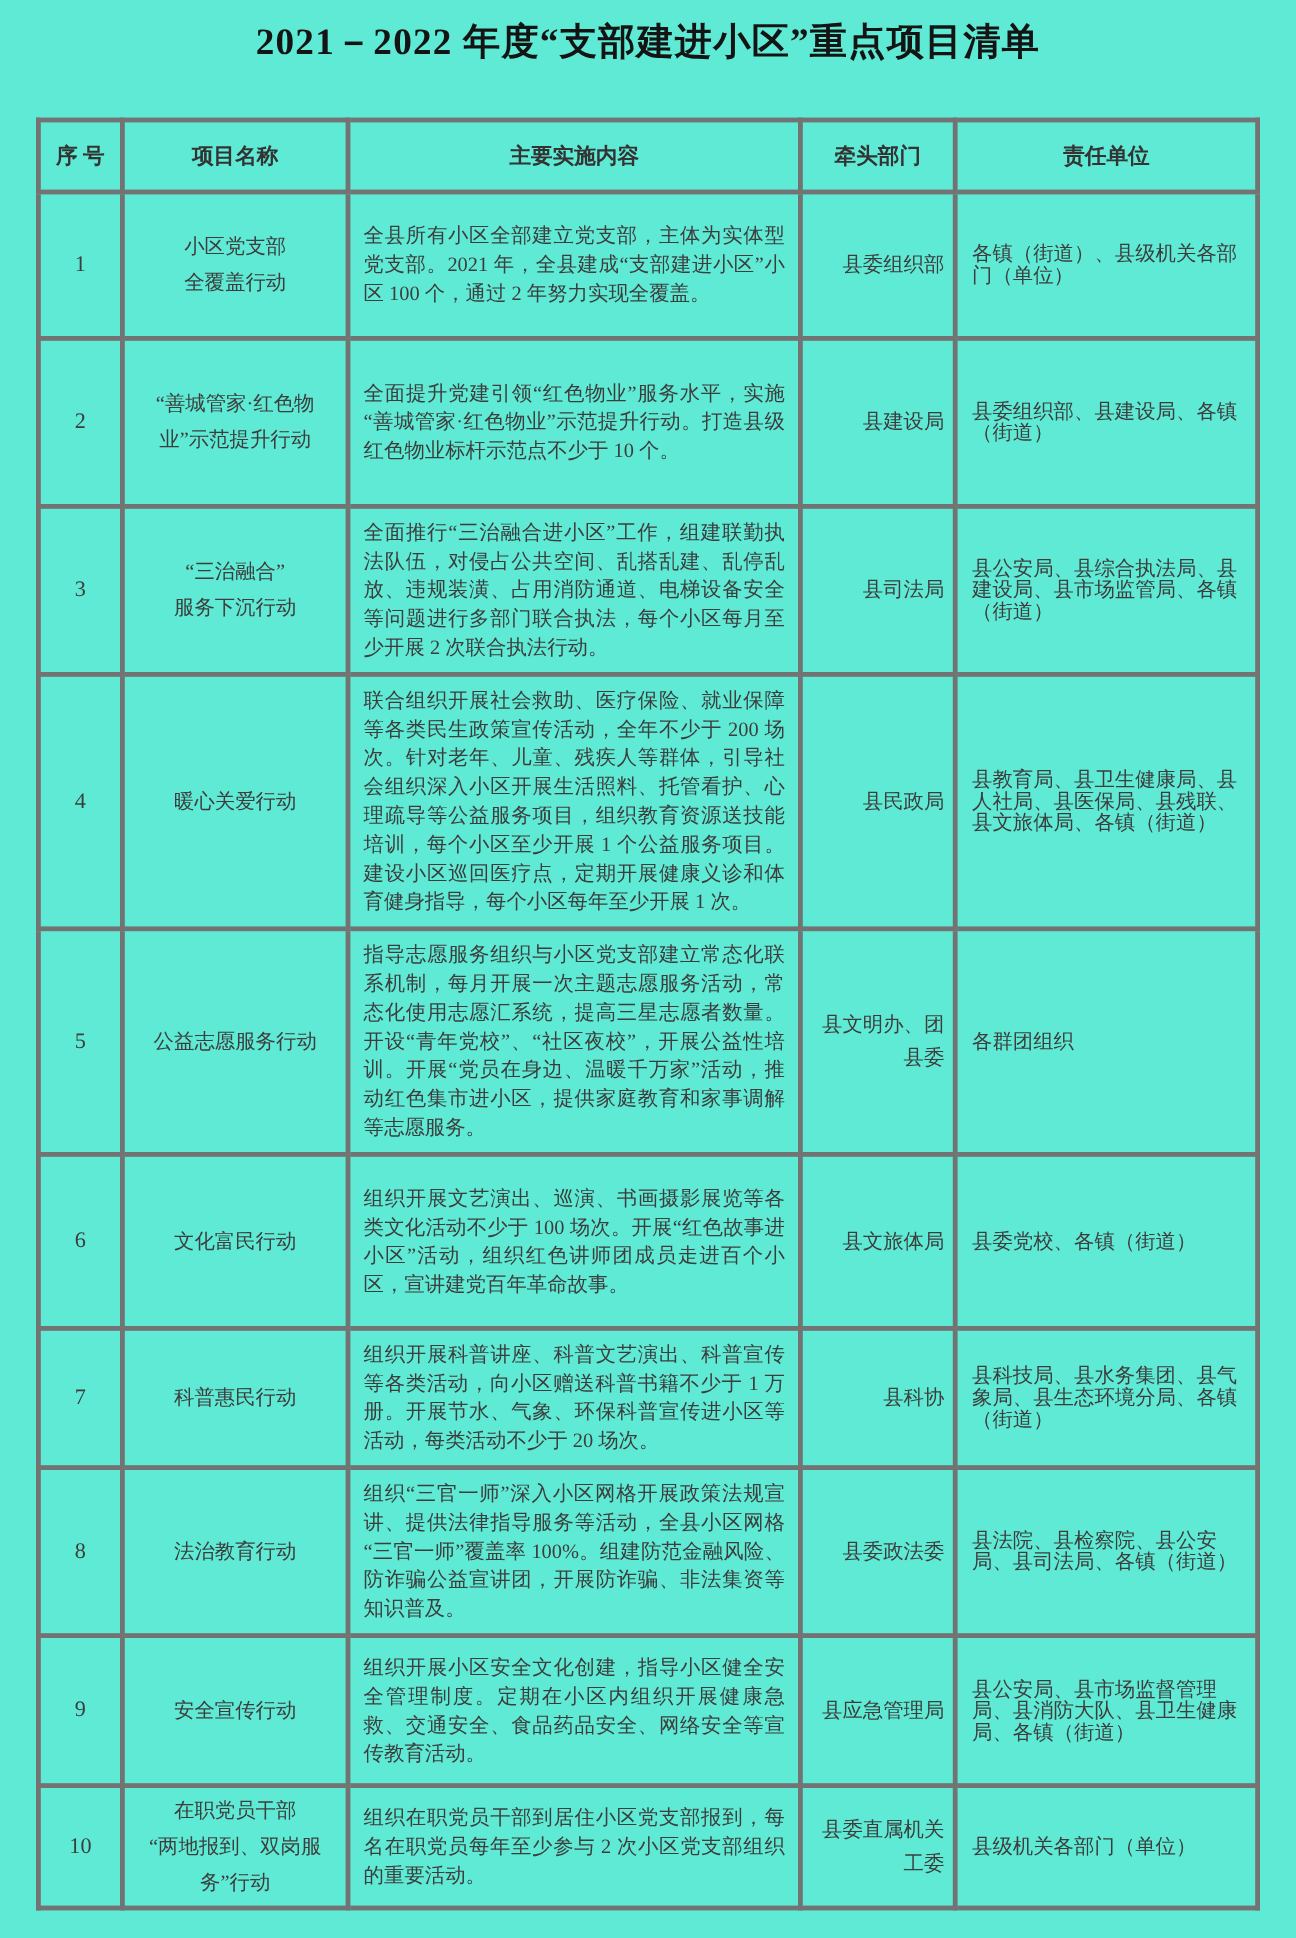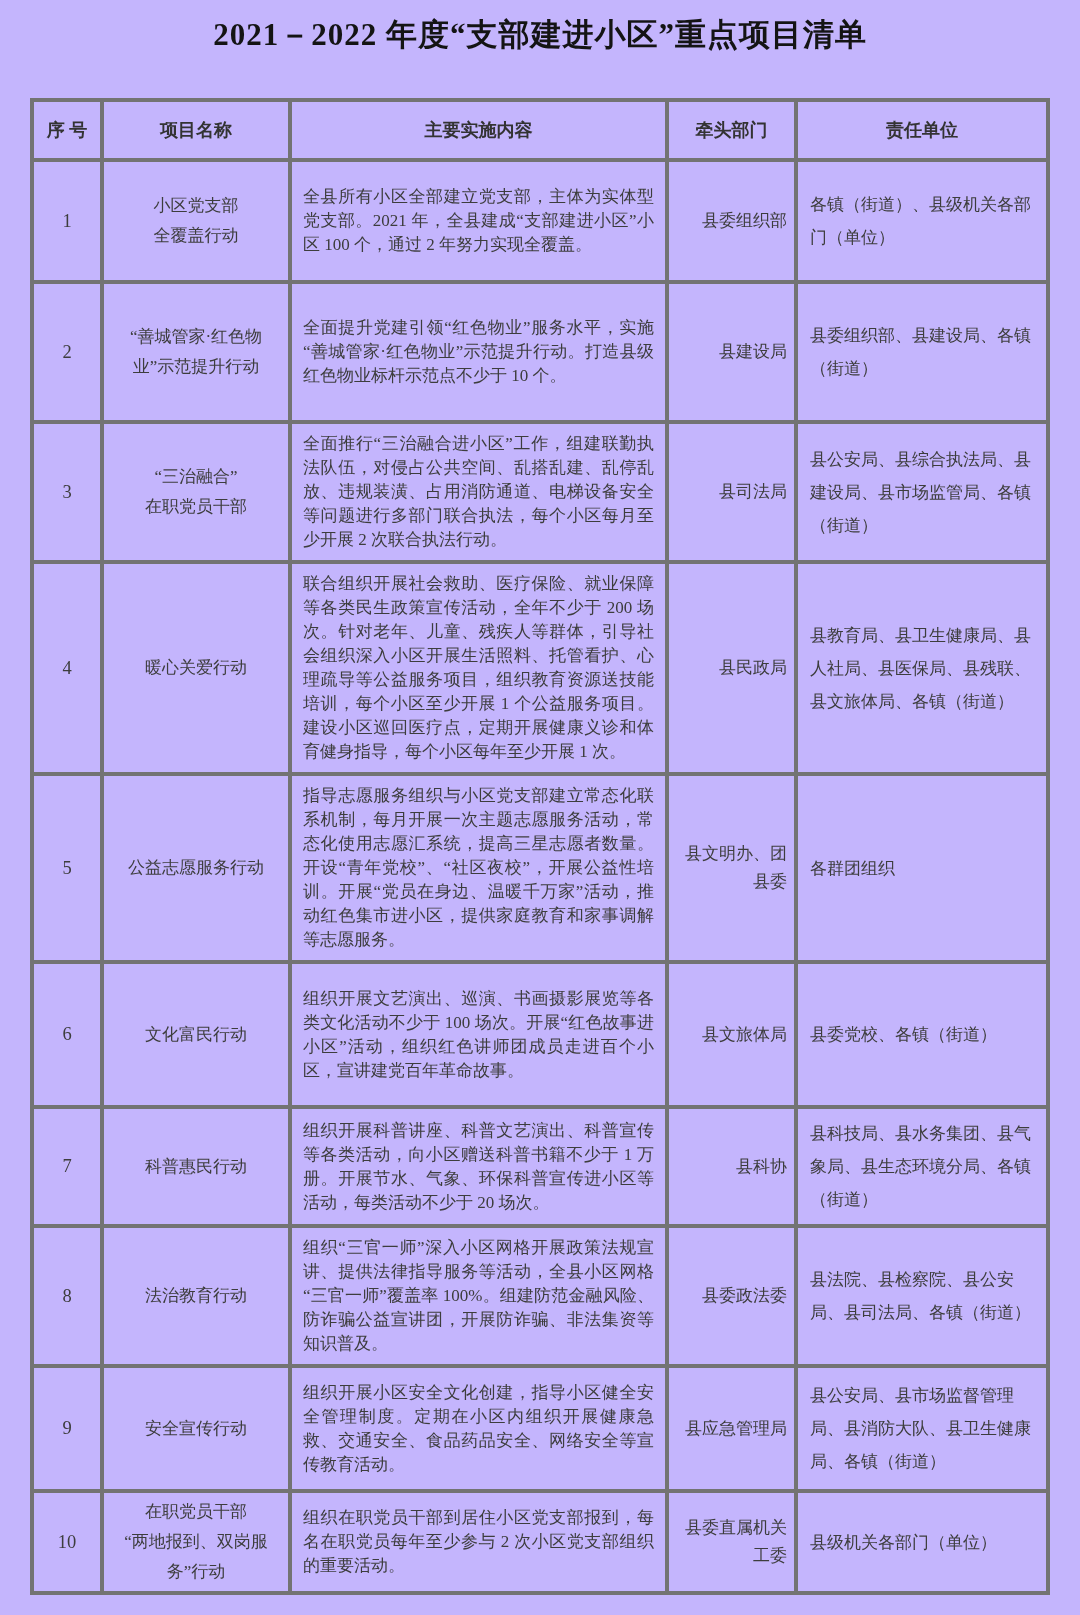--- a/index.html
+++ b/index.html
@@ -2,21 +2,21 @@
 <html lang="zh"><head>
 <meta charset="utf-8">
 <style>
   * { margin: 0; padding: 0; box-sizing: border-box; }
   html, body { background: #f4f4f4; }
   .page {
     position: relative;
     width: 1080px;
     height: 1615px;
     margin: 0 auto;
-    background: #c4b5fd;
+    background: #5eead4;
     font-family: "Liberation Serif", "DejaVu Serif", serif;
     color: #3d3d3d;
     overflow: hidden;
   }
   .doc-title {
     padding-top: 14px;
     text-align: center;
     font-size: 31px;
     font-weight: bold;
     color: #141414;
@@ -64,21 +64,21 @@
     text-justify: inter-character;
   }
   td.cell-lead {
     text-align: right;
     line-height: 28px;
     padding: 4px 7px;
     margin-left: 20px;
   }
   td.cell-resp {
     padding: 8px 12px;
-    line-height: 33px;
+    line-height: 18px;
     text-align: left;
   }
   
   tr.r0  td { height: 122px; }
   tr.r1  td { height: 140px; }
   tr.r2  td { height: 140px; }
   tr.r3  td { height: 202px; }
   tr.r4  td { height: 185px; }
   tr.r5  td { height: 145px; }
   tr.r6  td { height: 112px; }
@@ -122,21 +122,21 @@
         <td class="cell-no">2</td>
         <td class="cell-name">“善城管家·红色物
 业”示范提升行动</td>
         <td class="cell-content">全面提升党建引领“红色物业”服务水平，实施“善城管家·红色物业”示范提升行动。打造县级红色物业标杆示范点不少于 10 个。</td>
         <td class="cell-lead">县建设局</td>
         <td class="cell-resp">县委组织部、县建设局、各镇（街道）</td>
       </tr>
       <tr class="r2">
         <td class="cell-no">3</td>
         <td class="cell-name">“三治融合”
-在职党员干部</td>
+服务下沉行动</td>
         <td class="cell-content">全面推行“三治融合进小区”工作，组建联勤执法队伍，对侵占公共空间、乱搭乱建、乱停乱放、违规装潢、占用消防通道、电梯设备安全等问题进行多部门联合执法，每个小区每月至少开展 2 次联合执法行动。</td>
         <td class="cell-lead">县司法局</td>
         <td class="cell-resp">县公安局、县综合执法局、县建设局、县市场监管局、各镇（街道）</td>
       </tr>
       <tr class="r3">
         <td class="cell-no">4</td>
         <td class="cell-name">暖心关爱行动</td>
         <td class="cell-content">联合组织开展社会救助、医疗保险、就业保障等各类民生政策宣传活动，全年不少于 200 场次。针对老年、儿童、残疾人等群体，引导社会组织深入小区开展生活照料、托管看护、心理疏导等公益服务项目，组织教育资源送技能培训，每个小区至少开展 1 个公益服务项目。建设小区巡回医疗点，定期开展健康义诊和体育健身指导，每个小区每年至少开展 1 次。</td>
         <td class="cell-lead">县民政局</td>
         <td class="cell-resp">县教育局、县卫生健康局、县人社局、县医保局、县残联、县文旅体局、各镇（街道）</td>

